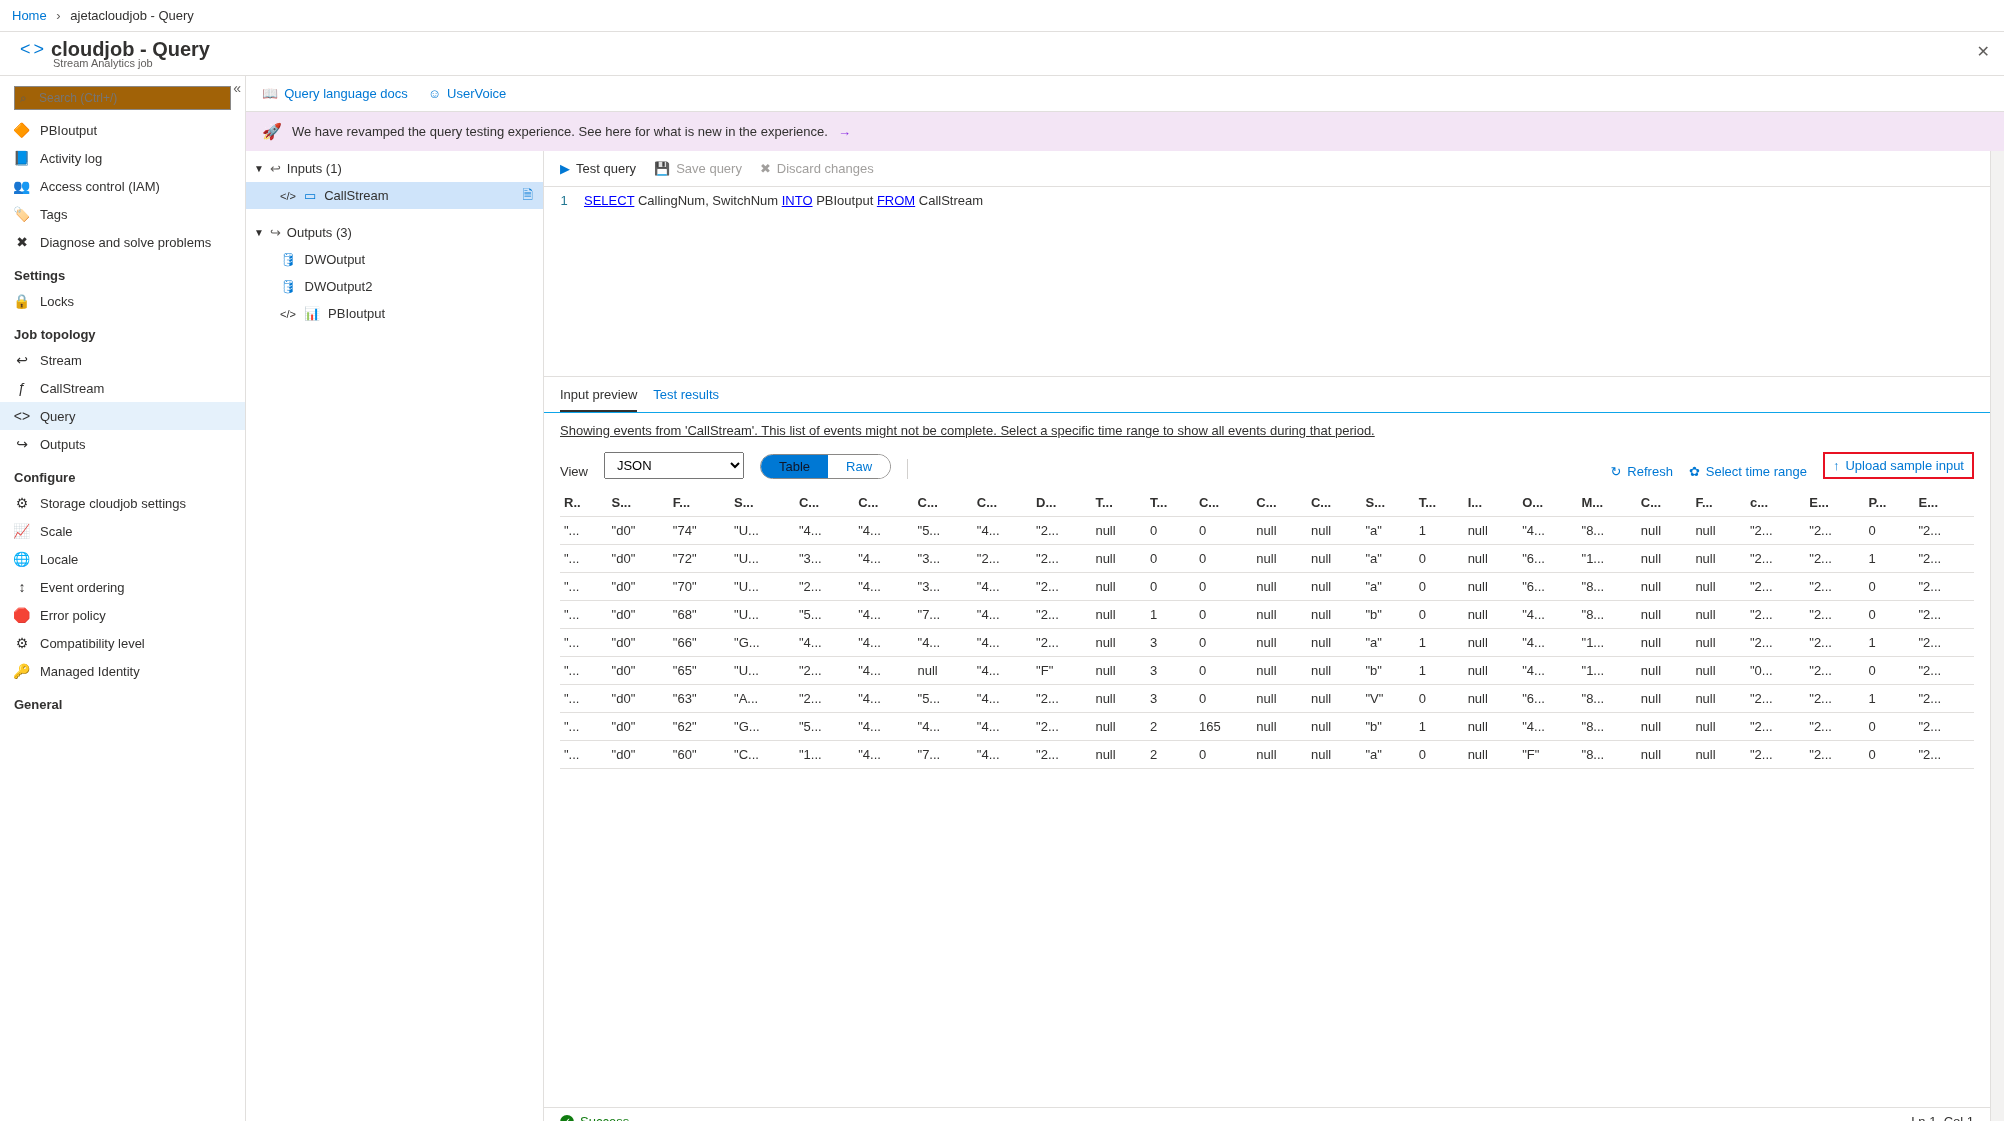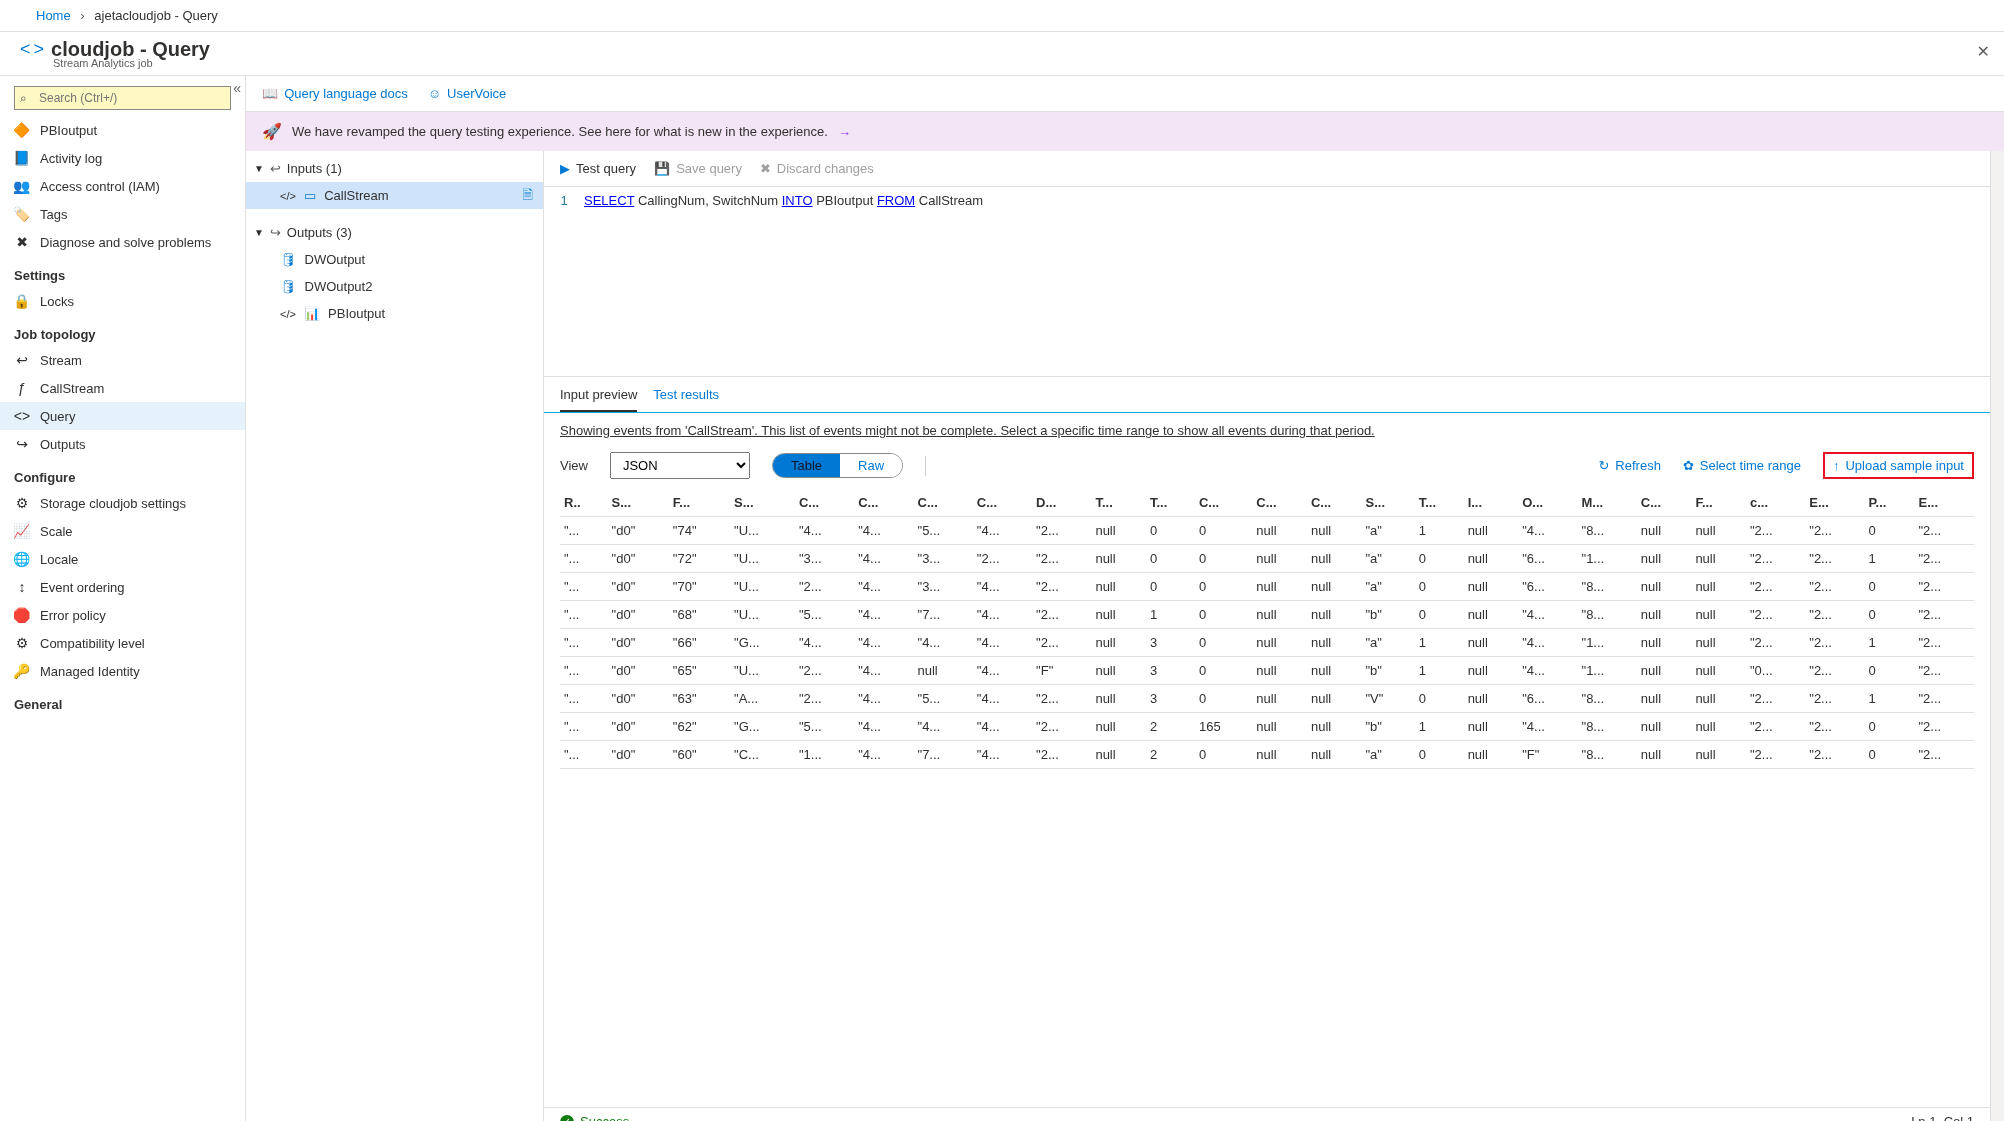--- a/index.html
+++ b/index.html
@@ -1,29 +1,29 @@
 <!DOCTYPE html>
 <html><head>
 <meta charset="utf-8">
 <style>
 * { box-sizing: border-box; margin: 0; padding: 0; font-family: "Segoe UI", Arial, sans-serif; }
 body { background: #fff; font-size: 13px; color: #323130; overflow: hidden; }
-.breadcrumb { padding: 8px 36px; border-bottom: 1px solid #e1dfdd; font-size: 13px; }
+.breadcrumb { padding: 8px 12px; border-bottom: 1px solid #e1dfdd; font-size: 13px; }
 .breadcrumb a { color: #0078d4; text-decoration: none; }
 .breadcrumb .sep { color: #605e5c; margin: 0 6px; }
 .header { display: flex; align-items: center; padding: 6px 20px; border-bottom: 1px solid #e1dfdd; position: relative;}
 .header .logo { color: #0078d4; font-size: 18px; margin-right: 8px; letter-spacing: -1px;}
 .header .title { font-size: 20px; font-weight: 600; }
 .header .subtitle { font-size: 11px; color: #605e5c; margin-left: 33px; margin-top: -4px; }
 .header .close { position: absolute; right: 14px; top: 10px; font-size: 16px; color: #605e5c; cursor: pointer; }
 .main { display: flex; height: calc(100vh - 62px); }
 .sidebar { width: 246px; border-right: 1px solid #e1dfdd; display: flex; flex-direction: column; overflow-y: auto; position: relative;}
 .collapse-btn { position: absolute; right: 4px; top: 4px; font-size: 14px; color: #605e5c; cursor:pointer;}
 .search-wrap { padding: 10px 14px 6px; }
-.search-wrap input { width: 100%; padding: 4px 6px 4px 24px; border: 1px solid #8a8886; font-size: 12px; background: #fef9c3; }
+.search-wrap input { width: 100%; padding: 4px 6px 4px 24px; border: 1px solid #8a8886; font-size: 12px; background: #a16207; }
 .search-wrap .rel { position:relative; }
 .search-wrap .mag { position:absolute; left:6px; top:5px; color:#605e5c; font-size:12px;}
 .nav-item { display: flex; align-items: center; padding: 6px 14px; cursor: pointer; font-size: 13px; gap:10px;}
 .nav-item.selected { background: #e5f1fb; }
 .nav-item .icon { width: 16px; height: 16px; display: inline-flex; align-items:center; justify-content:center; font-size:14px;}
 .nav-section { padding: 12px 14px 4px; font-weight: 600; font-size: 13px; color:#323130;}
 .mid-panel { width: 298px; border-right: 1px solid #e1dfdd; display:flex; flex-direction:column; }
 .toolbar { display: flex; align-items: center; gap: 20px; padding: 10px 16px; border-bottom: 1px solid #e1dfdd; font-size:13px;}
 .toolbar .item { color: #0078d4; display:flex; align-items:center; gap:6px; cursor:pointer;}
 .banner { background: #f3e5f5; padding: 10px 16px; display:flex; align-items:center; gap:10px; font-size:13px; color:#323130;}
@@ -44,21 +44,21 @@
 .code-area { padding: 6px 0; min-height:190px; border-bottom:1px solid #e1dfdd; font-family: Consolas, monospace; font-size:13px; position:relative;}
 .code-line { display:flex; }
 .code-line .ln { width:40px; text-align:center; color:#237893; user-select:none;}
 .code-line .txt { flex:1; white-space:pre;}
 .kw { color:#0000ff;text-decoration:underline; }
 .tabs { display:flex; gap:16px; padding: 10px 16px 0; border-bottom:1px solid #0ea5e9;}
 .tab { padding-bottom:8px; cursor:pointer; font-size:13px;}
 .tab.active { border-bottom:2px solid #323130; font-weight:400;}
 .tab.link { color:#0078d4;}
 .preview-msg { padding:10px 16px; font-size:13px;text-decoration:underline;}
-.preview-controls { display:flex; align-items:center; gap:22px; padding: 4px 16px 10px;}
+.preview-controls { display:flex; align-items:flex-end; gap:16px; padding: 4px 16px 10px;}
 .preview-controls select { padding:4px 8px; font-size:13px; width:140px;}
 .toggle-group { display:flex; border:1px solid #8a8886; border-radius:14px; overflow:hidden; font-size:13px;}
 .toggle-group .opt { padding:4px 18px; cursor:pointer;}
 .toggle-group .opt.active { background:#0078d4; color:#0f172a;}
 .toggle-group .opt:not(.active) { color:#0078d4; background:#fff;}
 .ctrl-link { color:#0078d4; display:flex; align-items:center; gap:6px; cursor:pointer; font-size:13px;}
 .ctrl-link.highlight { border:2px solid #e81123; padding:4px 8px;}
 .sep-v { width:1px; height:20px; background:#d2d0ce;}
 .table-wrap { flex:1; overflow:auto; padding:0 16px;}
 table { border-collapse:collapse; width:100%; font-size:13px;}

